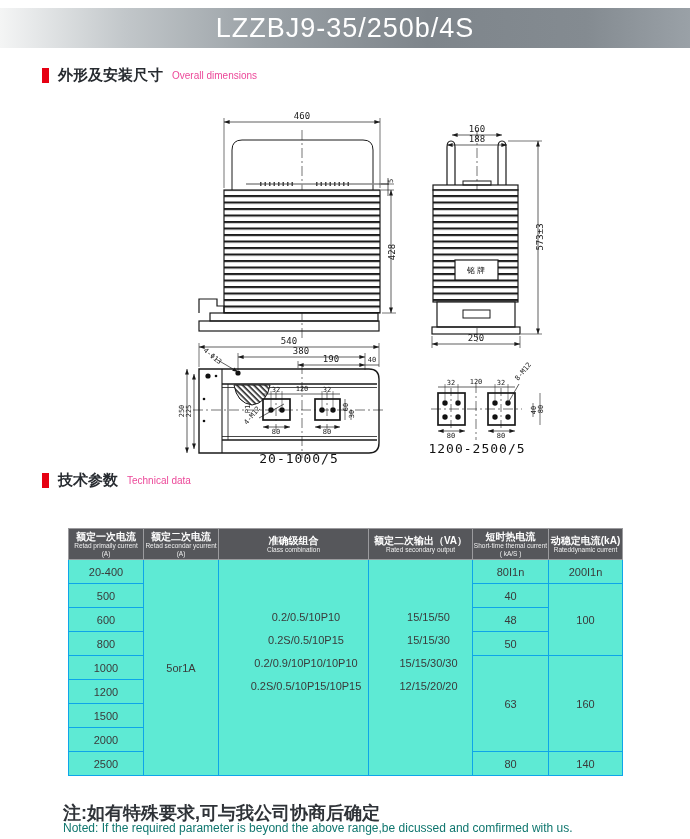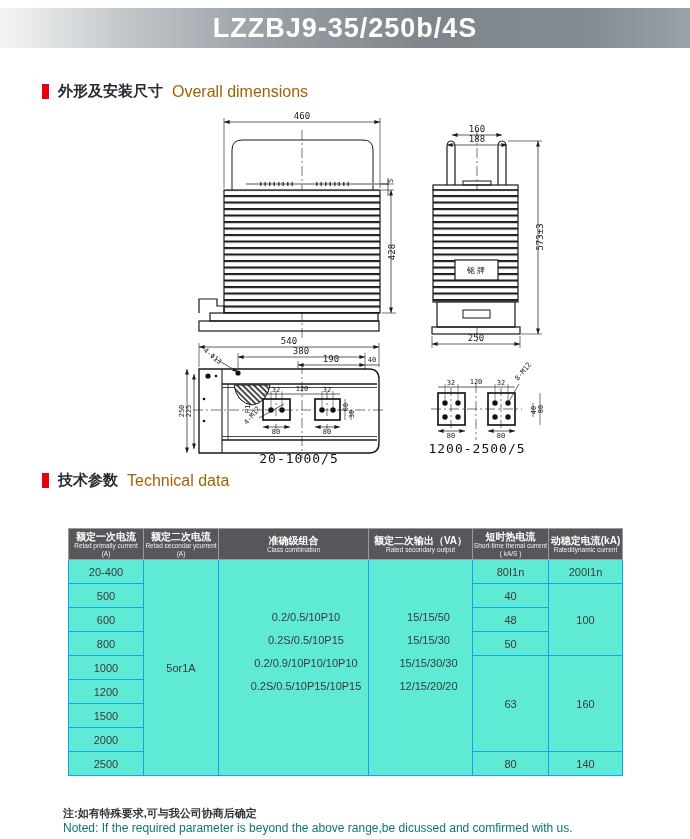--- a/index.html
+++ b/index.html
@@ -2,27 +2,27 @@
 <html><head>
 <meta charset="utf-8">
 <style>
   html,body{margin:0;padding:0;background:#fff;}
   .page{position:relative;width:690px;height:839px;background:#fff;overflow:hidden;
         font-family:"Liberation Sans", sans-serif;color:#333;}
   
   .banner{position:absolute;top:8px;left:0;width:690px;height:40px;
           background:linear-gradient(90deg,#f4f5f5 0%,#c2c7ca 18%,#9aa1a6 38%,#7e858b 62%,#848b91 85%,#9aa1a7 100%);
           display:flex;align-items:center;justify-content:center;}
-  .banner-title{color:#fff;font-size:27px;font-weight:bold;letter-spacing:1px;}
+  .banner-title{color:#fff;font-size:27px;font-weight:normal;letter-spacing:1px;}
   
   .sec{position:absolute;left:42px;display:flex;align-items:center;gap:9px;}
   .sec-bullet{width:7px;height:15px;background:#e60012;flex:0 0 auto;}
   .sec-zh{font-size:15px;font-weight:bold;color:#272b30;}
-  .sec-en{font-size:16px;color:#a16207;}
-  #sec1{top:82px;} #sec2{top:471px;}
+  .sec-en{font-size:10px;color:#ec4899;}
+  #sec1{top:66px;} #sec2{top:471px;}
   
   .draw{position:absolute;top:0;left:0;}
   .dimtext{font-family:"DejaVu Sans Mono", monospace;font-size:9px;fill:#1a1a1a;}
   .dimsmall{font-family:"DejaVu Sans Mono", monospace;font-size:7px;fill:#1a1a1a;}
   .caption{font-family:"DejaVu Sans Mono", monospace;font-size:13px;fill:#111;letter-spacing:1px;}
   .cjk{font-size:8px;fill:#111;}
   
   .tblwrap{position:absolute;top:528px;left:68px;width:554px;}
   table.tech{border-collapse:collapse;table-layout:fixed;width:554px;font-size:11px;color:#3a3a3a;}
   table.tech th, table.tech td{border:1px solid #0ea5e9;padding:0;text-align:center;}
@@ -32,21 +32,21 @@
   table.tech td{height:23px;background:#5eead4;}
   td.shade{background:#ebebeb;}
   td.c3cell{background:#e9e9e9;vertical-align:top;}
   td.c4cell{vertical-align:top;}
   .stack{padding-top:46px;text-align:left;}
   .stack div{height:23px;line-height:23px;white-space:nowrap;text-align:center;}
   .stack.s3{padding-left:25px;}
   .stack.s4{padding-left:16px;}
   
   .notes{position:absolute;top:806px;left:63px;width:580px;}
-  .note-zh{font-size:11px;font-weight:bold;color:#2f3338;line-height:15px;}
+  .note-zh{font-size:18px;font-weight:bold;color:#2f3338;line-height:15px;}
   .note-en{font-size:12px;color:#0f766e;line-height:15px;}
 </style>
 </head>
 <body>
 
 <div class="page">
 
   <div class="banner">
     <span class="banner-title">LZZBJ9-35/250b/4S</span>
   </div>

